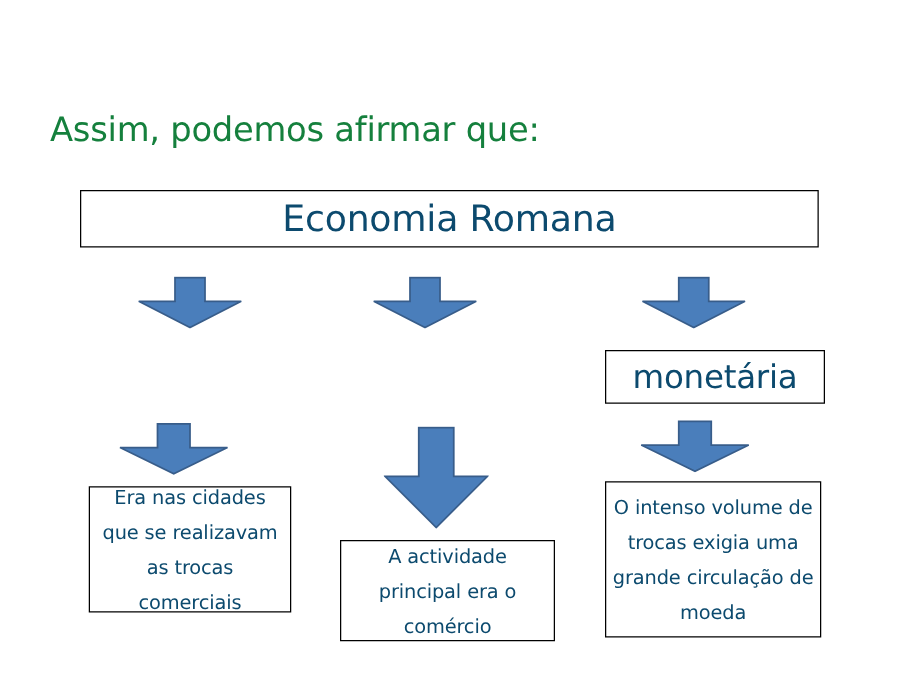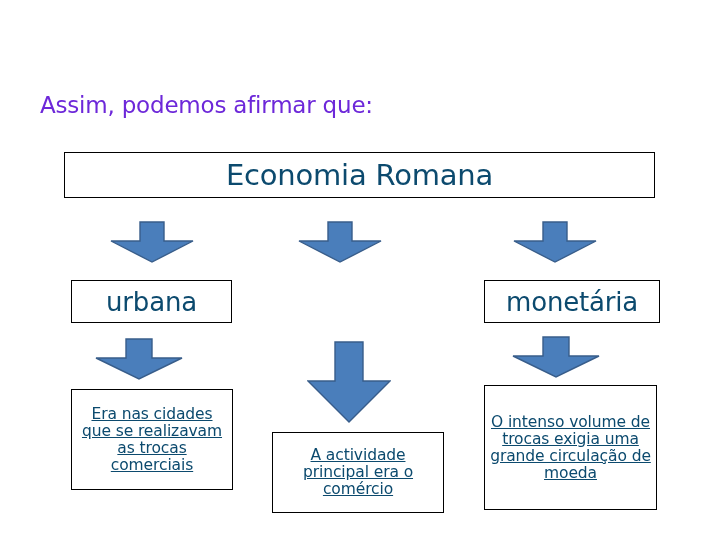--- a/index.html
+++ b/index.html
@@ -18,23 +18,23 @@
     width: 728px;
     height: 546px;
     background: #ffffff;
   }
 
   
   .heading {
     position: absolute;
     left: 40px;
     top: 88px;
-    font-size: 23px;
+    font-size: 27px;
     line-height: 34px;
-    color: #6d28d9;
+    color: #15803d;
     font-weight: 400;
     white-space: nowrap;
     letter-spacing: -0.2px;
   }
 
   
   .box {
     position: absolute;
     box-sizing: border-box;
     background: #ffffff;
@@ -61,24 +61,23 @@
     font-size: 26px;
     line-height: 30px;
     letter-spacing: -0.2px;
   }
   .cat-box.c1 { left: 71px;  top: 280px; width: 161px; }
   .cat-box.c2 { left: 268px; top: 280px; width: 170px; }
   .cat-box.c3 { left: 484px; top: 280px; width: 176px; }
 
   .desc-box {
     font-size: 15.5px;
-    line-height: 17px;
+    line-height: 28px;
     letter-spacing: -0.1px;
     padding: 2px 4px;
-    text-decoration: underline;
   }
   .desc-box.d1 { left: 71px;  top: 389px; width: 162px; height: 101px; }
   .desc-box.d2 { left: 272px; top: 432px; width: 172px; height: 81px; }
   .desc-box.d3 { left: 484px; top: 385px; width: 173px; height: 125px; }
 
   .desc-box .txt { display: block; width: 100%; }
 
   
   .arrow {
     position: absolute;
@@ -114,23 +113,20 @@
     <svg viewBox="0 0 84 42" preserveAspectRatio="none">
       <polygon points="30,1 54,1 54,20 83,20 42,41 1,20 30,20" fill="#4A7EBB" stroke="#385D8A" stroke-width="1.4" stroke-linejoin="miter"></polygon>
     </svg>
   </span>
   <span class="arrow a3">
     <svg viewBox="0 0 84 42" preserveAspectRatio="none">
       <polygon points="30,1 54,1 54,20 83,20 42,41 1,20 30,20" fill="#4A7EBB" stroke="#385D8A" stroke-width="1.4" stroke-linejoin="miter"></polygon>
     </svg>
   </span>
 
-  <div class="box cat-box c1">
-    <span>urbana</span>
-  </div>
   <div class="box cat-box c3">
     <span>monetária</span>
   </div>
 
   <span class="arrow b1">
     <svg viewBox="0 0 88 42" preserveAspectRatio="none">
       <polygon points="31,1 57,1 57,20 87,20 44,41 1,20 31,20" fill="#4A7EBB" stroke="#385D8A" stroke-width="1.4" stroke-linejoin="miter"></polygon>
     </svg>
   </span>
   <span class="arrow b2">

